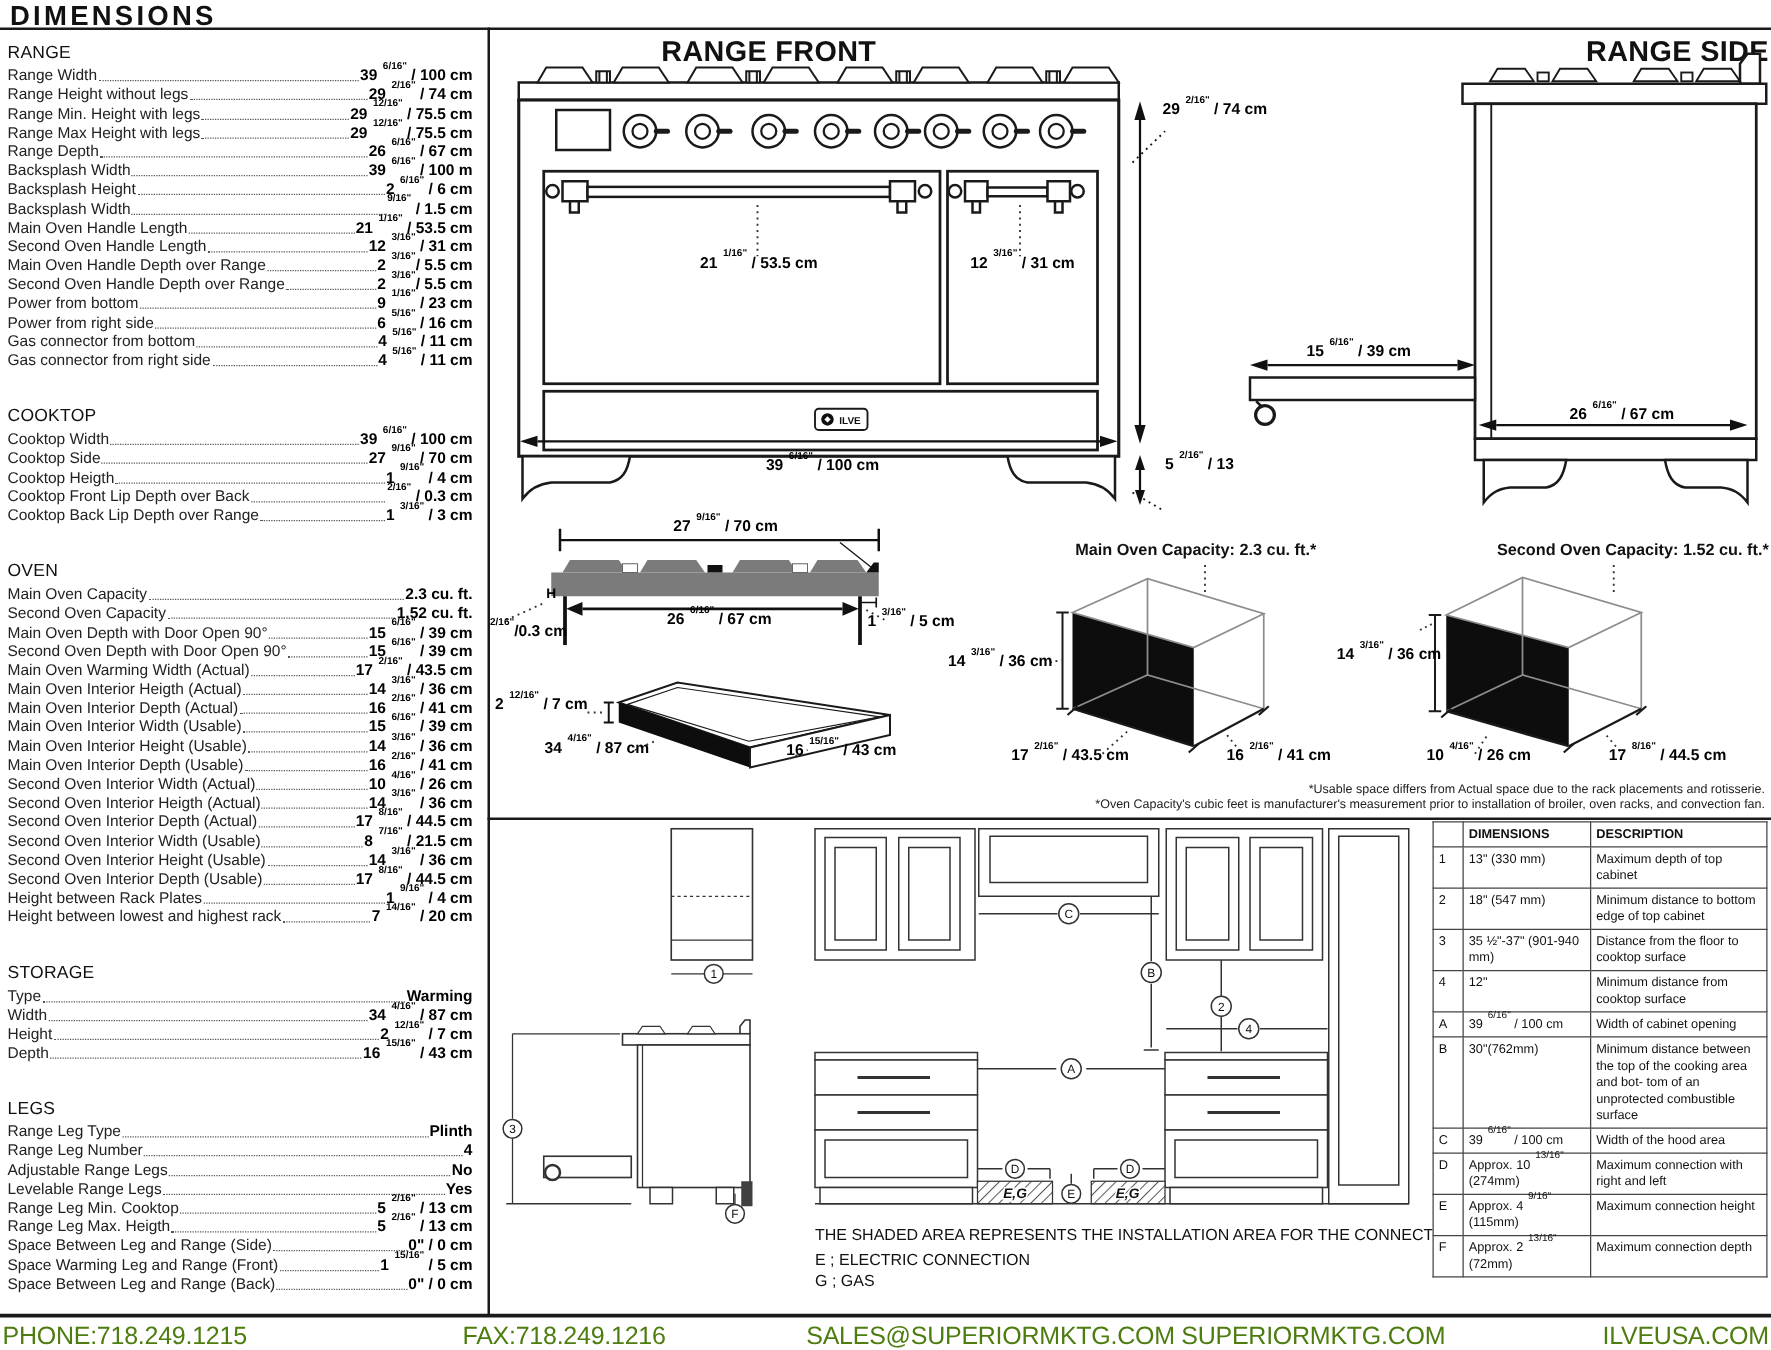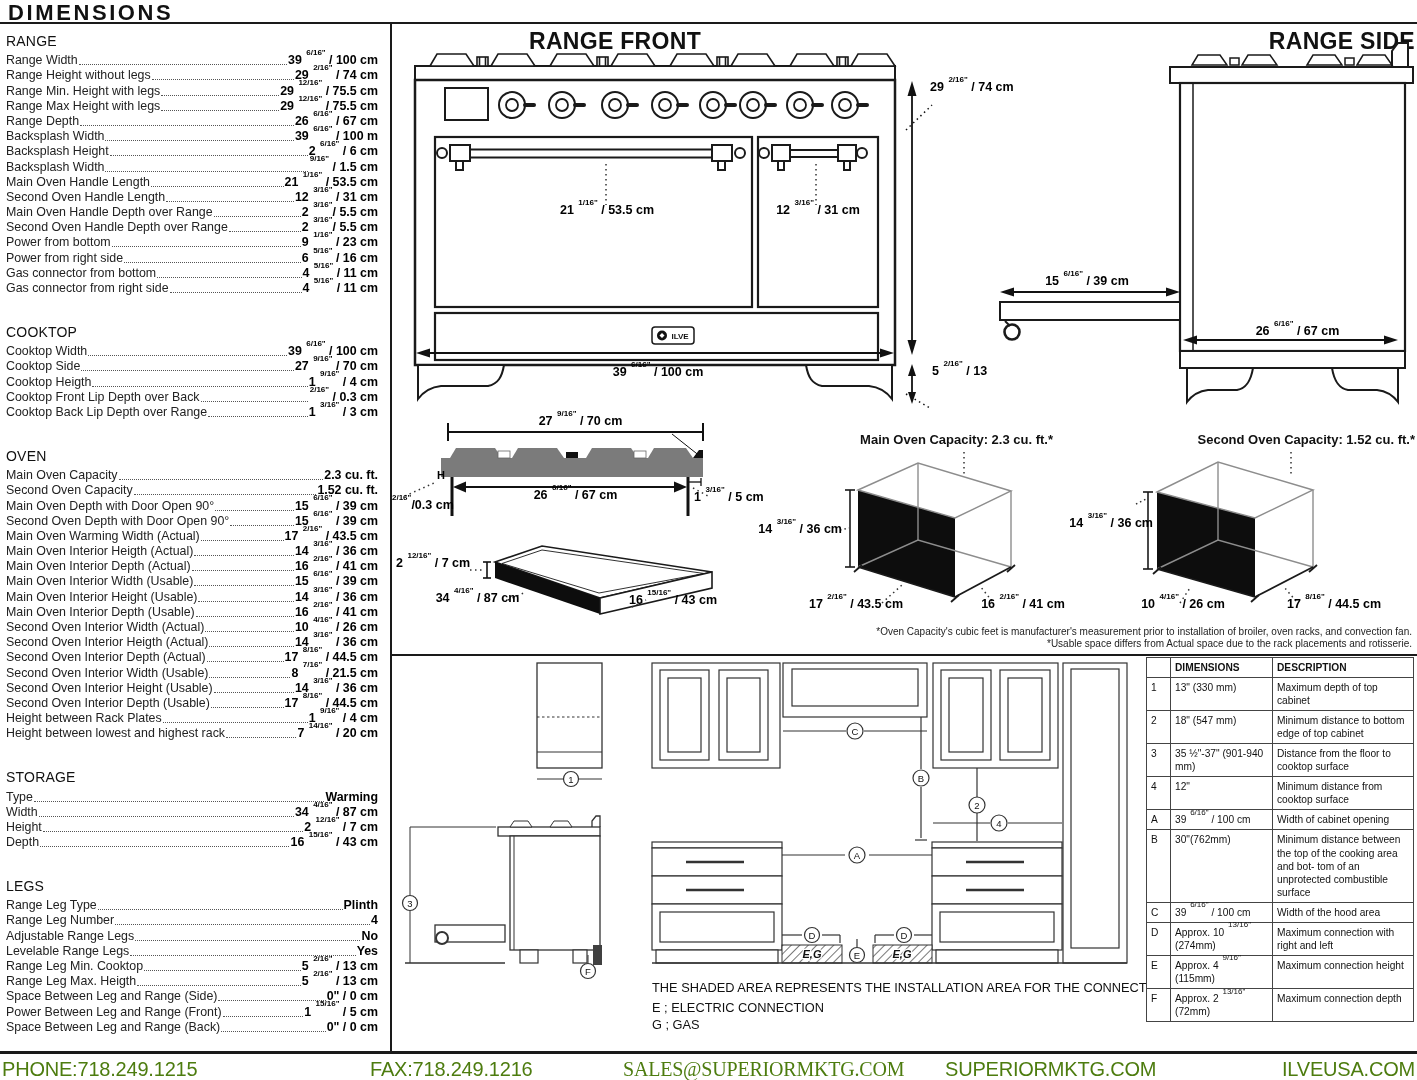--- a/index.html
+++ b/index.html
@@ -302,21 +302,21 @@
         <span class="spec-label">Range Leg Max. Heigth</span>
         <span class="spec-dots"></span>
         <span class="spec-value">5 <sup>2/16"</sup> / 13 cm</span>
       </div>
       <div class="spec-row">
         <span class="spec-label">Space Between Leg and Range (Side)</span>
         <span class="spec-dots"></span>
         <span class="spec-value">0" / 0 cm</span>
       </div>
       <div class="spec-row">
-        <span class="spec-label">Power Between Leg and Range (Front)</span>
+        <span class="spec-label">Space Warming Leg and Range (Front)</span>
         <span class="spec-dots"></span>
         <span class="spec-value">1 <sup>15/16"</sup> / 5 cm</span>
       </div>
       <div class="spec-row">
         <span class="spec-label">Space Between Leg and Range (Back)</span>
         <span class="spec-dots"></span>
         <span class="spec-value">0" / 0 cm</span>
       </div>
     </div>
   </div>
@@ -586,22 +586,22 @@
   </g>
   <line x1="8" y1="56" x2="18" y2="51" stroke="#333" stroke-width="1.5" stroke-dasharray="1.5 3"></line>
   <line x1="52" y1="155" x2="62" y2="140" stroke="#333" stroke-width="1.5" stroke-dasharray="1.5 3.5"></line>
   <line x1="168" y1="153" x2="156" y2="139" stroke="#333" stroke-width="1.5" stroke-dasharray="1.5 3.5"></line>
 </svg>
 <div class="dim r" style="left:1063px;top:516px;width:90px;">14 <sup>3/16"</sup> / 36 cm</div>
 <div class="dim c" style="left:1133px;top:597px;width:100px;">10 <sup>4/16"</sup> / 26 cm</div>
 <div class="dim c" style="left:1270px;top:597px;width:128px;">17 <sup>8/16"</sup> / 44.5 cm</div>
 
 <div id="footnotes">
+  <div>*Usable space differs from Actual space due to the rack placements and rotisserie.</div>
   <div>*Oven Capacity's cubic feet is manufacturer's measurement prior to installation of broiler, oven racks, and convection fan.</div>
-  <div>*Usable space differs from Actual space due to the rack placements and rotisserie.</div>
 </div>
 
 <svg class="draw" style="left:395px;top:655px;" width="250" height="330" viewBox="0 0 250 330">
   <g stroke="#333" fill="#fff">
     <rect x="142" y="8" width="65" height="105" stroke-width="1.3"></rect>
     <line x1="142" y1="62" x2="207" y2="62" stroke-width="1" stroke-dasharray="2.5 2.5"></line>
     <line x1="142" y1="97" x2="207" y2="97" stroke-width="1"></line>
     <line x1="142" y1="124" x2="207" y2="124" stroke-width="1"></line>
     <circle cx="176" cy="124" r="7.5" stroke-width="1.2"></circle>
     <path d="M197,172 L197,166 L201,161 L205,161 L205,172" stroke-width="1.3"></path>
@@ -784,15 +784,15 @@
       <tr>
         <td>F</td>
         <td>Approx. 2 <sup>13/16"</sup> (72mm)</td>
         <td>Maximum connection depth</td>
       </tr>
     </tbody>
 </table>
 
 <div class="footer-item" style="left:2px;">PHONE:718.249.1215</div>
 <div class="footer-item" style="left:370px;">FAX:718.249.1216</div>
-<div class="footer-item" style="left:623px;font-family:Liberation Serif, serif;">SALES@SUPERIORMKTG.COM</div>
+<div class="footer-item" style="left:645px;">SALES@SUPERIORMKTG.COM</div>
 <div class="footer-item" style="left:945px;">SUPERIORMKTG.COM</div>
 <div class="footer-item" style="left:1280px;width:135px;text-align:right;">ILVEUSA.COM</div>
 
 </body></html>

